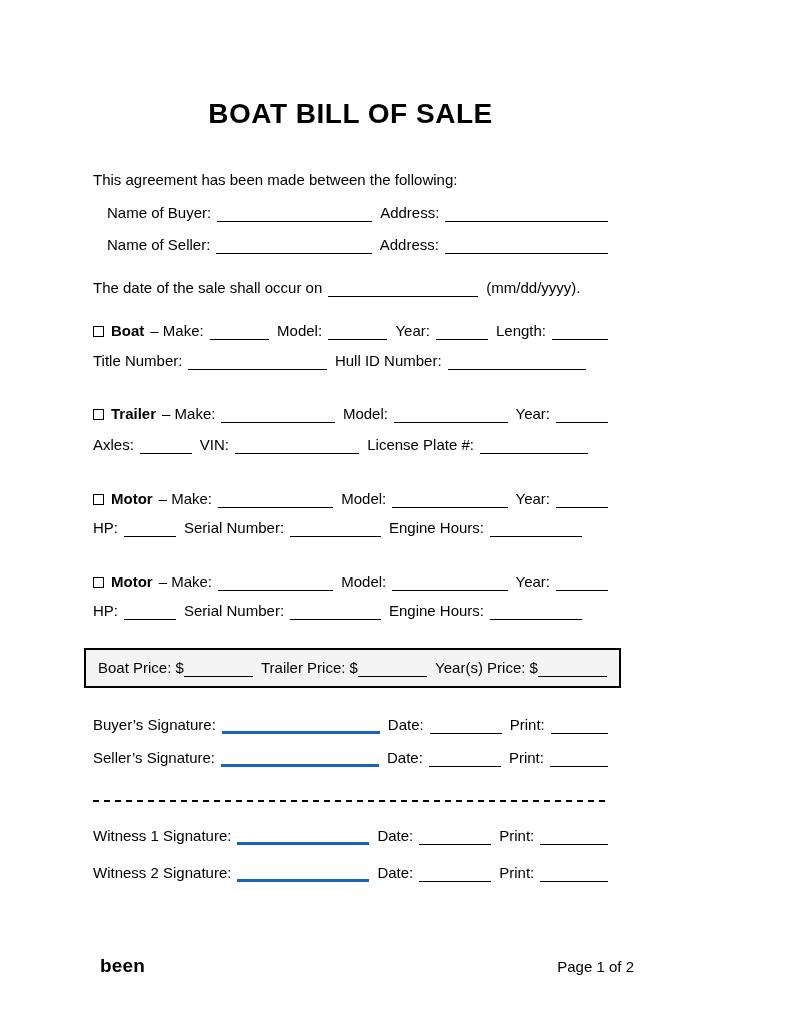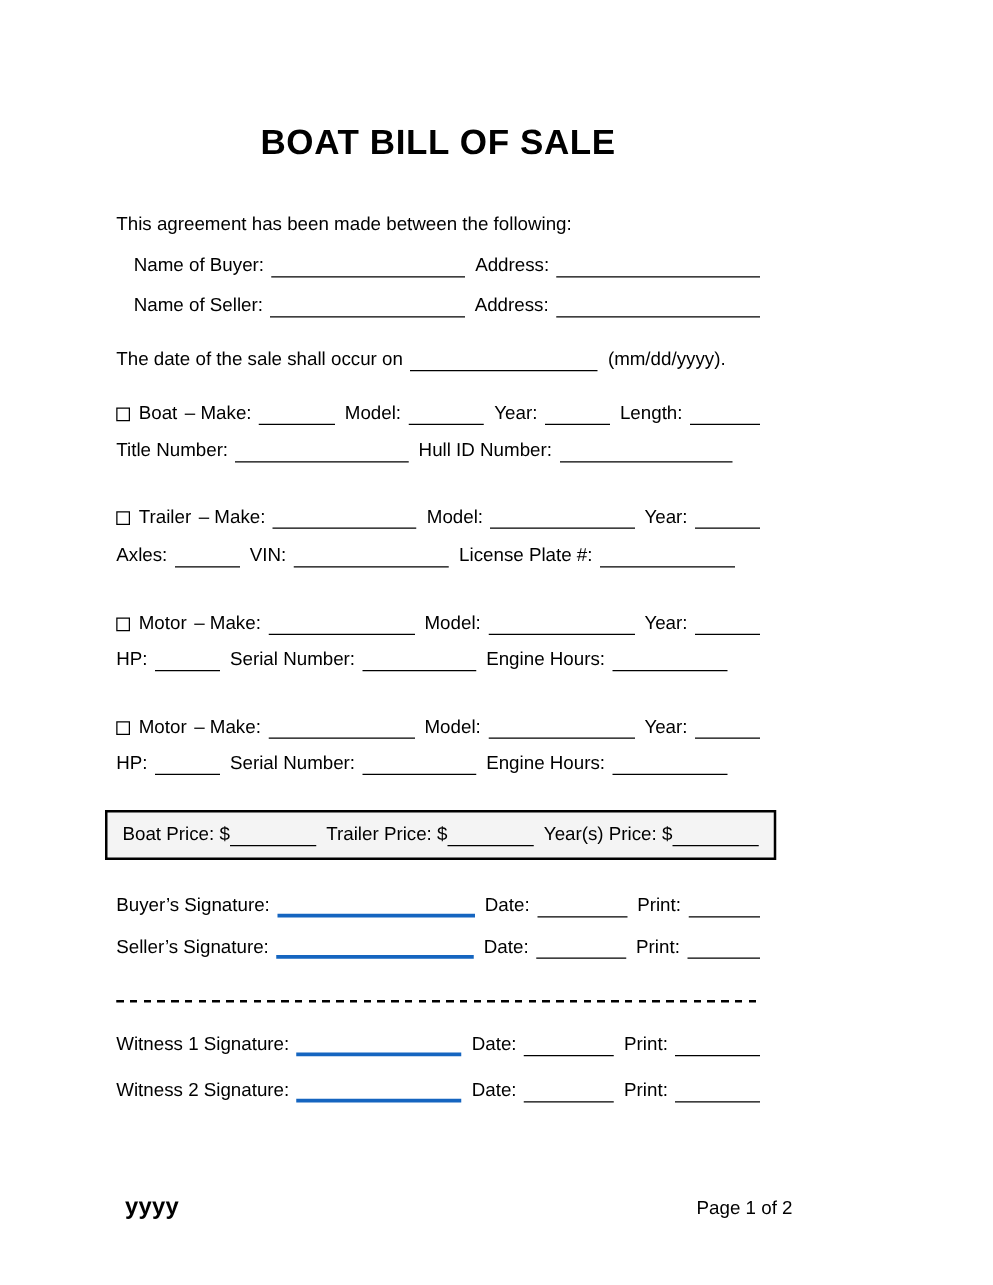--- a/index.html
+++ b/index.html
@@ -49,21 +49,21 @@
   .checkbox {
     display: inline-block;
     width: 11px; height: 11px;
     border: 1.5px solid #000;
     background: #fff;
     margin-right: 7px;
     align-self: flex-end;
     margin-bottom: 3px;
     cursor: pointer;
   }
-  .item-name { font-weight: normal; margin-right: 6px; }
+  .item-name { font-weight: bold; margin-right: 6px; }
 
   .mt-heading { margin-top: 40px; }
 
   .price-box {
     margin-top: 28px;
     margin-left: -9px;
     margin-right: -13px;
     border: 2px solid #000;
     background: #f4f4f4;
     padding: 8px 12px 9px 12px;
@@ -239,16 +239,16 @@
       <span class="fld blue" style="width:132px"></span>
       <span class="lbl">Date:</span>
       <span class="fld" style="width:72px"></span>
       <span class="lbl">Print:</span>
       <span class="fld grow last"></span>
     </div>
 
   </div>
 
   <div class="footer">
-    <span class="brand">yyyy</span>
+    <span class="brand">been</span>
     <span class="page-num">Page 1 of 2</span>
   </div>
 </div>
 
 </body></html>

